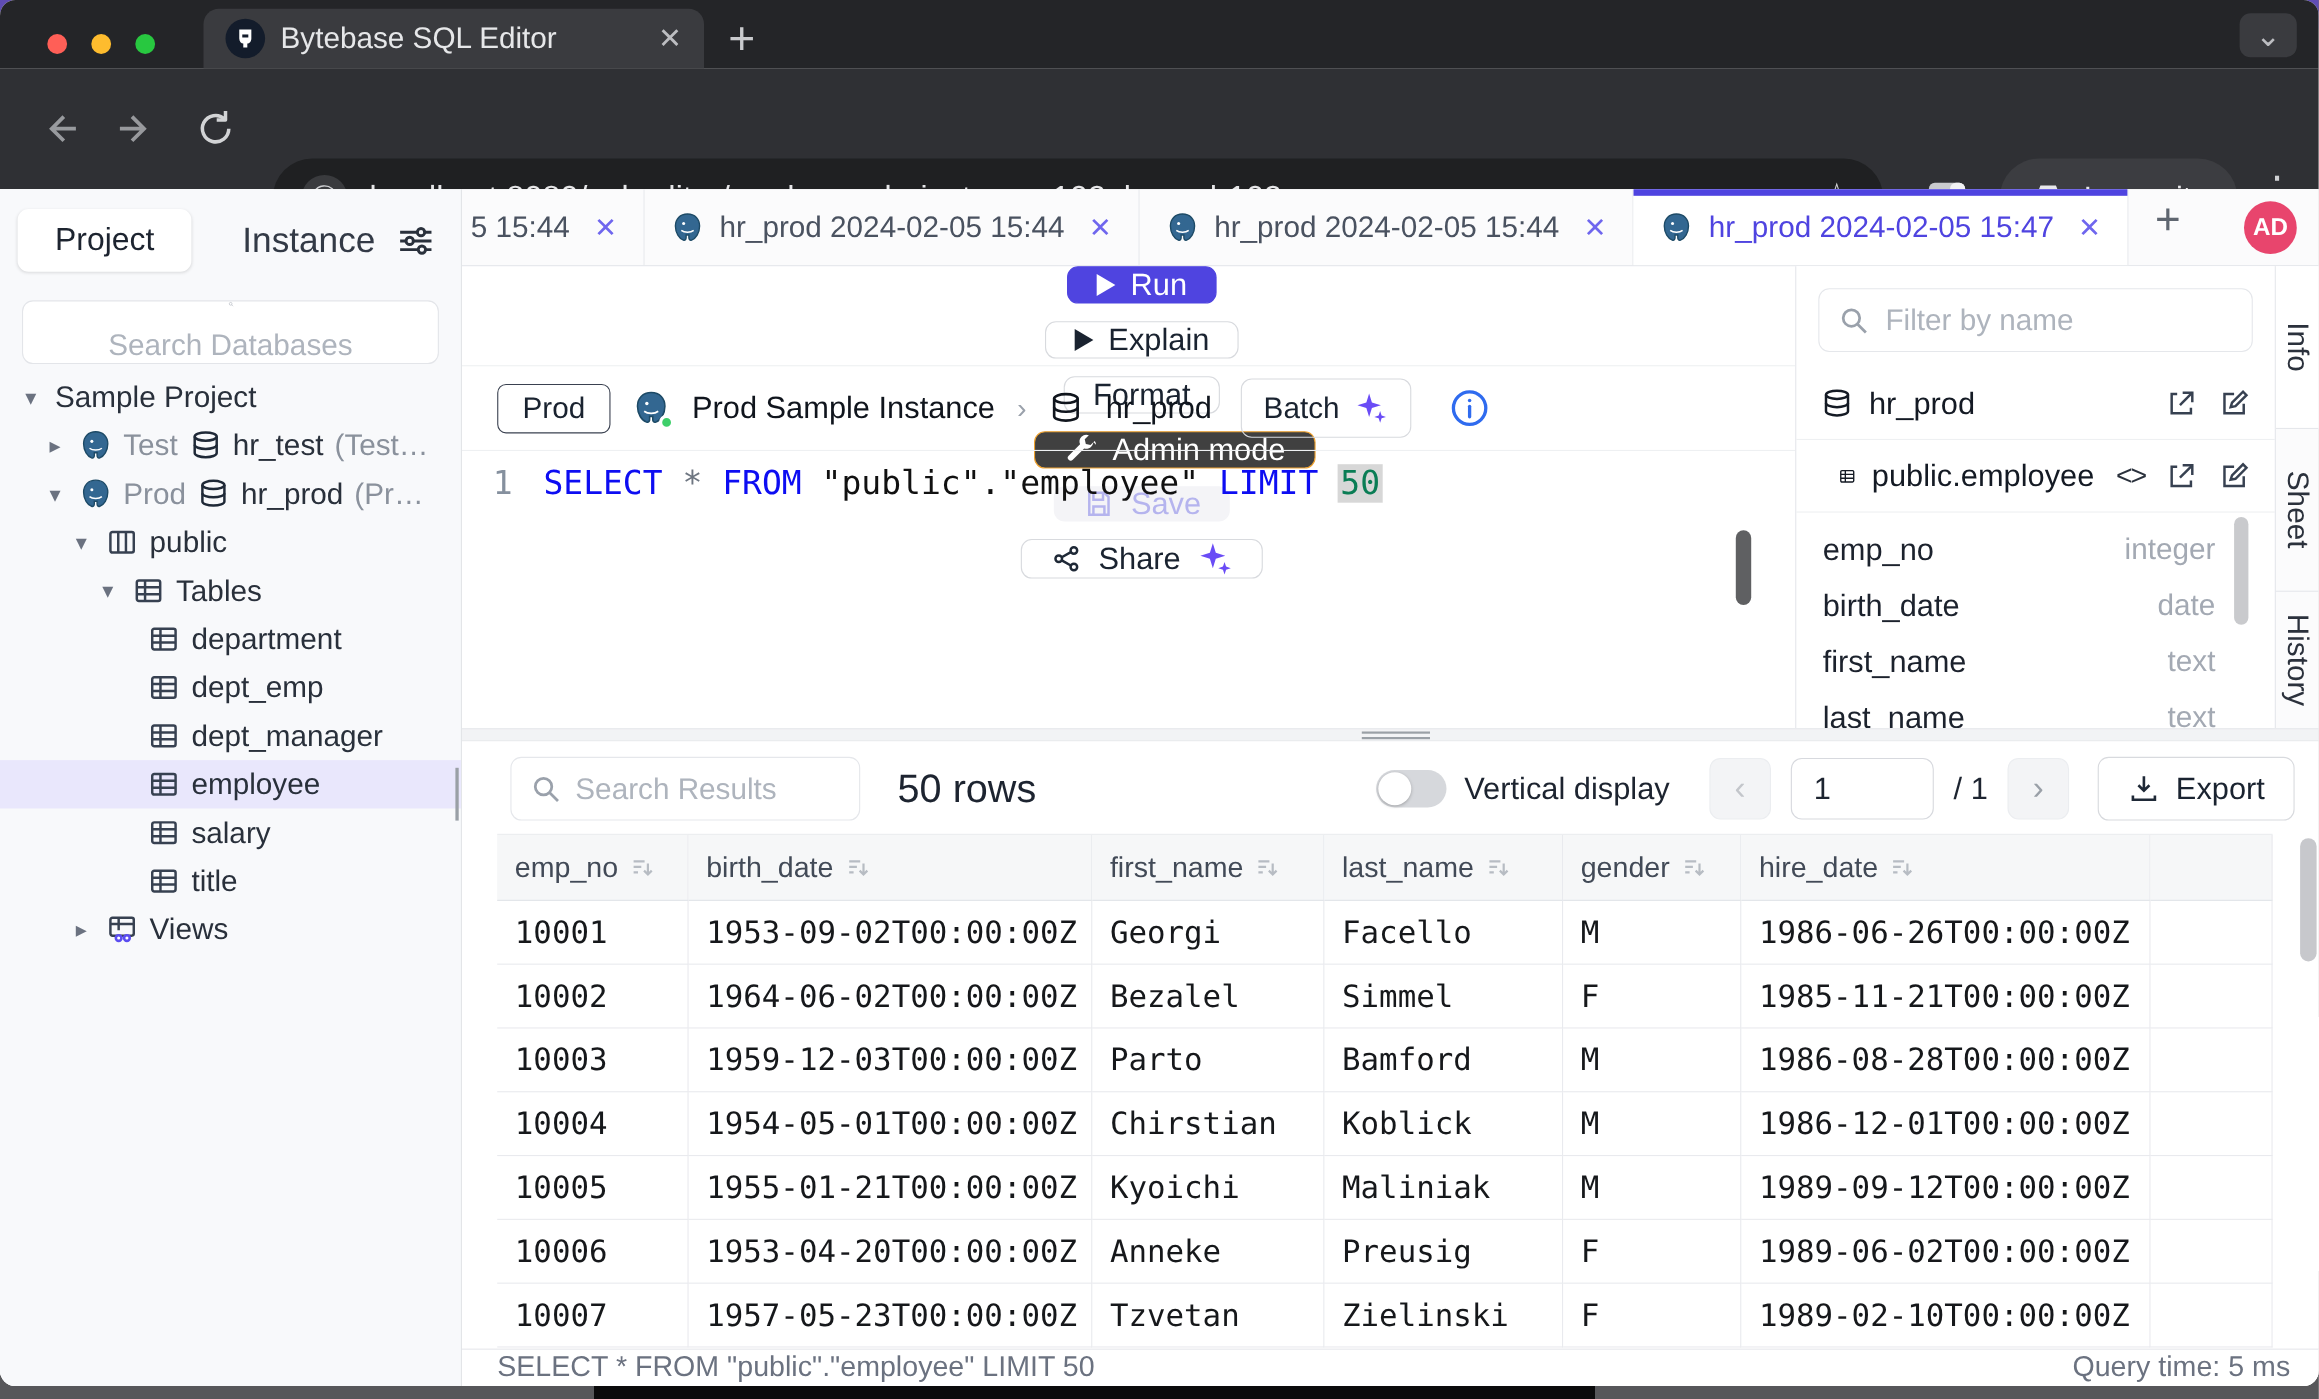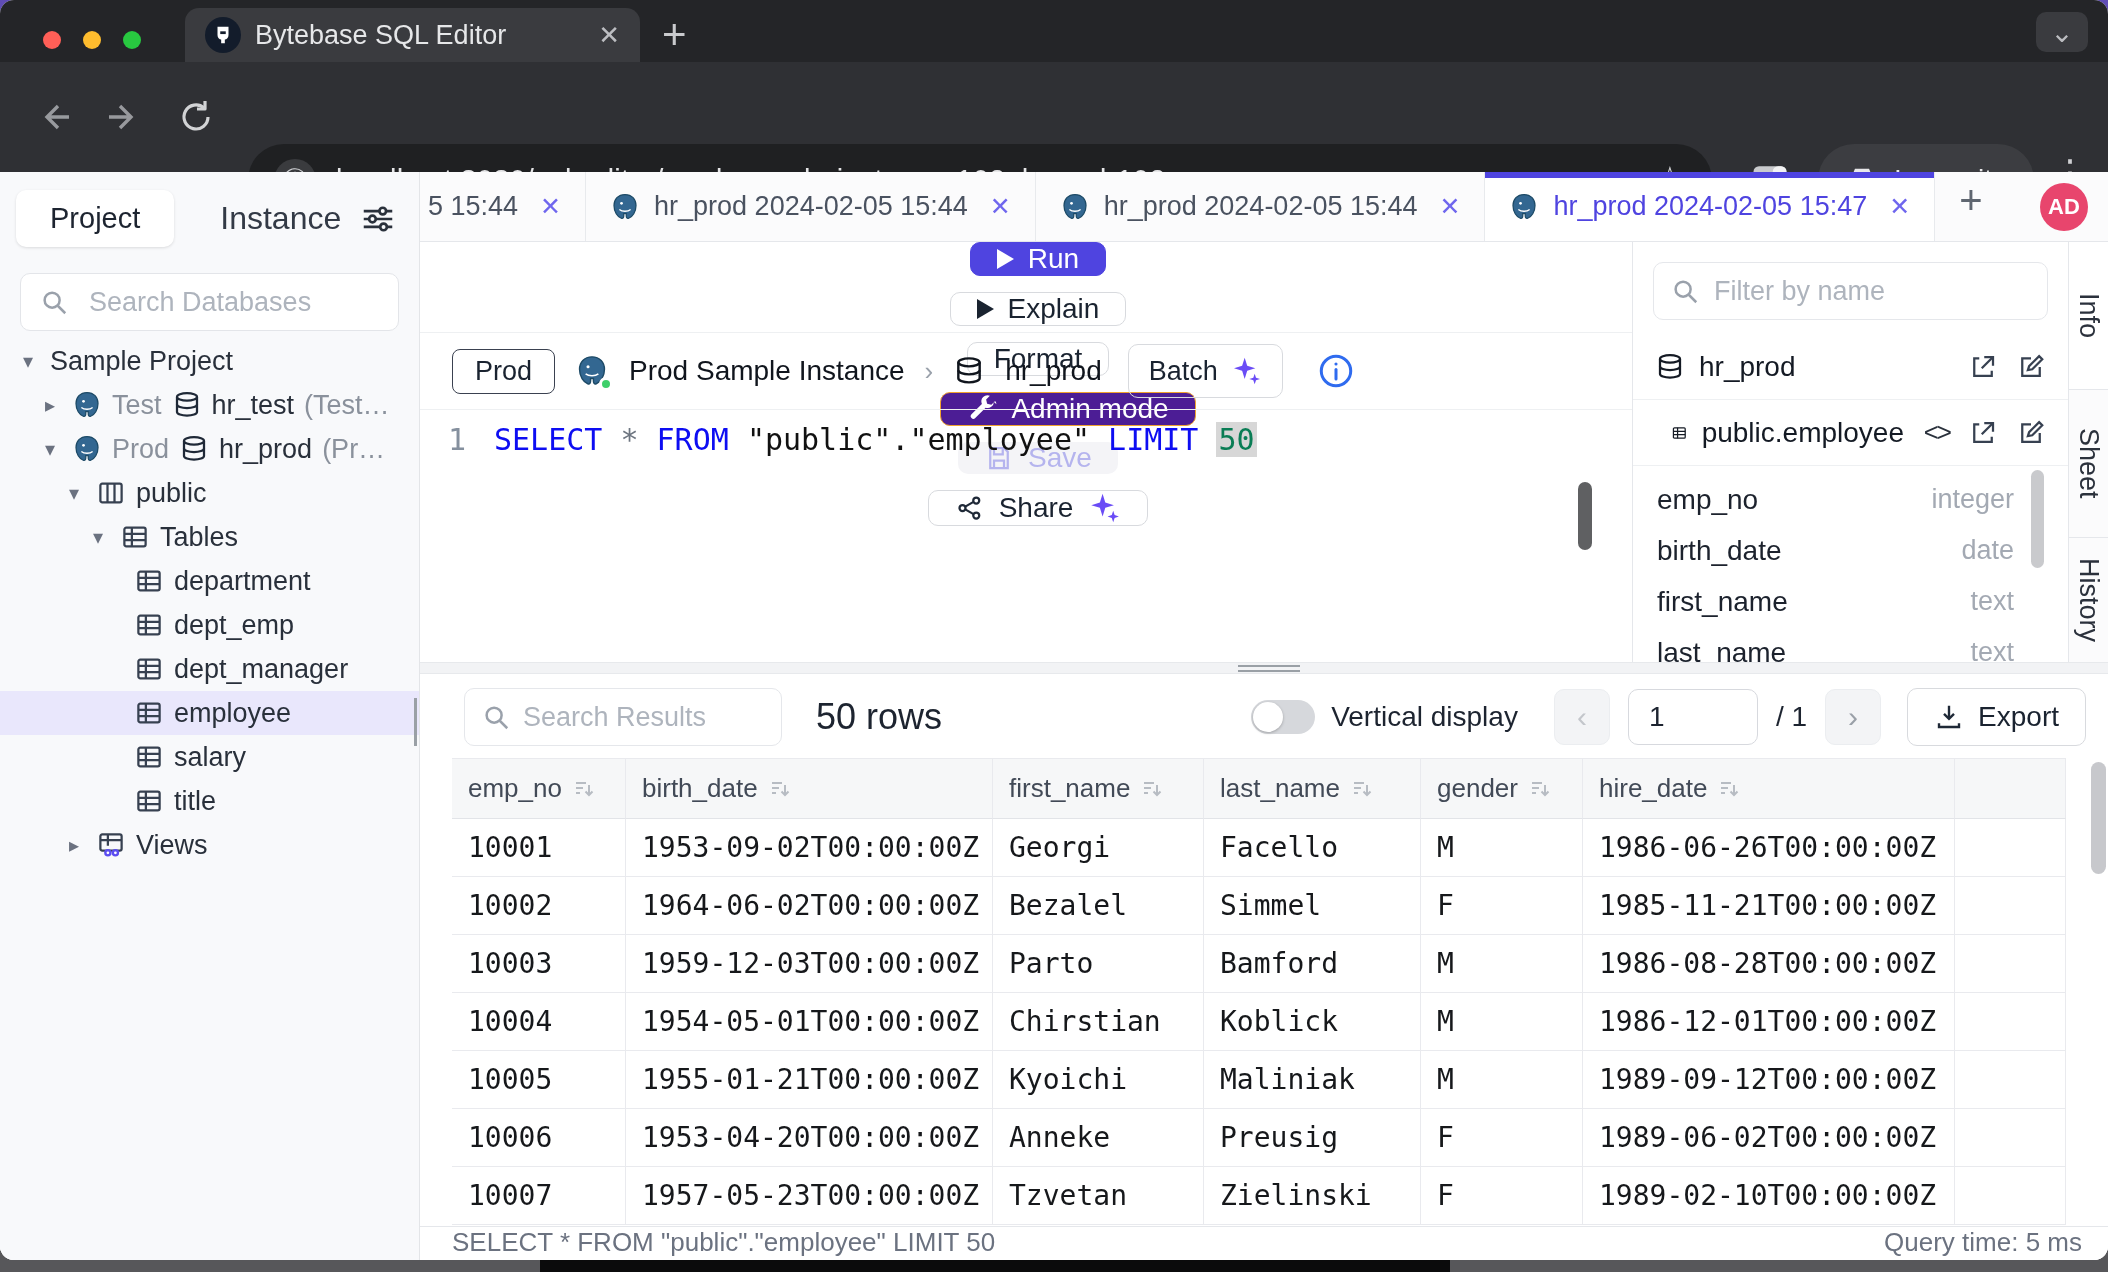--- a/index.html
+++ b/index.html
@@ -39,21 +39,21 @@
   
   .app { position:absolute; top:172px; left:0; right:0; bottom:0; background:#fff; }
 
   
   .sidebar { position:absolute; left:0; top:0; bottom:0; width:420px; background:#f8f9fb; border-right:1px solid #e3e5e8; }
   .seg { display:flex; align-items:center; margin:18px 22px 0 16px; }
   .seg .pill { background:#fff; border-radius:10px; padding:12px 34px; font-size:29px; color:#1d2430; box-shadow:0 1px 3px rgba(0,0,0,.12); }
   .seg .plain { font-size:32px; color:#333a46; margin-left:46px; }
   .seg .sliders { margin-left:auto; }
   .s-search { margin:26px 20px 6px 20px; height:58px; background:#fff; border:1px solid #e3e5e9; border-radius:10px;
-              display:flex; align-items:center; gap:20px; padding:0 18px; }
+              display:flex; align-items:center; gap:20px; padding:0 18px;flex-direction:column; }
   .s-search .ph, .r-search .ph, .f-search .ph { color:#aeb4bd; font-size:27px; }
   .tree { margin-top:8px; font-size:27px; color:#29303b; }
   .trow { height:44px; display:flex; align-items:center; gap:10px; white-space:nowrap; overflow:hidden; padding-right:8px; }
   .trow .caret { color:#6b7280; font-size:20px; width:24px; text-align:center; flex:none; }
   .trow .dim { color:#8a919c; }
   .trow.sel { background:#e9e7fc; }
   .ticon { width:30px; height:30px; flex:none; }
   .side-grip { position:absolute; left:412px; top:526px; width:14px; height:48px; }
   .side-grip i { position:absolute; top:0; bottom:0; width:3px; background:#9aa0a6; }
   .side-grip i:first-child{ left:2px; } .side-grip i:last-child{ left:9px; }
@@ -69,21 +69,21 @@
   .etab-plus { font-size:40px; color:#5f6670; margin:6px 0 0 24px; font-weight:300; }
   .avatar { position:absolute; right:20px; top:11px; width:48px; height:48px; border-radius:50%; background:#e8456d;
             color:#fff; font-size:22px; font-weight:bold; display:flex; align-items:center; justify-content:center; }
 
   .workbench { position:absolute; top:70px; left:0; right:0; height:420px; }
   .editor-pane { position:absolute; left:0; top:0; bottom:0; right:476px; }
   .ed-toolbar { position:absolute; top:0; left:0; right:0; height:90px; display:flex; align-items:center; padding-left:24px; gap:16px;flex-direction:column; }
   .btn { display:inline-flex; align-items:center; gap:14px; height:58px; padding:0 26px; border-radius:10px;
          border:1px solid #d8dade; background:#fff; font-size:28px; color:#1a2330; }
   .btn.primary { background:#4f44e0; border-color:#4f44e0; color:#fff; }
-  .btn.admin { background:#4c1d95; border-color:#f0a22e; color:#fff; margin-left:60px; }
+  .btn.admin { background:#404040; border-color:#f0a22e; color:#fff; margin-left:60px; }
   .btn.save { background:#f4f4f7; border:none; color:#b5b4ee; }
   .tri { width:0; height:0; border-left:17px solid currentColor; border-top:10px solid transparent; border-bottom:10px solid transparent; }
 
   .breadcrumb { position:absolute; top:90px; left:0; right:0; height:78px; border-top:1px solid #eef0f2; border-bottom:1px solid #eef0f2;
                 display:flex; align-items:center; padding-left:32px; gap:20px; font-size:28px; color:#10151d; }
   .envchip { border:1.5px solid #3a4150; border-radius:8px; padding:6px 22px; font-size:27px; color:#1a2330; }
   .pgwrap { position:relative; width:34px; height:34px; }
   .pgwrap .dot { position:absolute; right:-4px; bottom:-3px; width:14px; height:14px; border-radius:50%; background:#3ecf6a; border:3px solid #fff; }
   .crumb-sep { color:#9aa1ab; font-size:26px; }
   .batch { display:inline-flex; align-items:center; gap:12px; border:1px solid #d8dade; border-radius:10px; height:54px; padding:0 20px; font-size:27px; color:#1a2330; }

